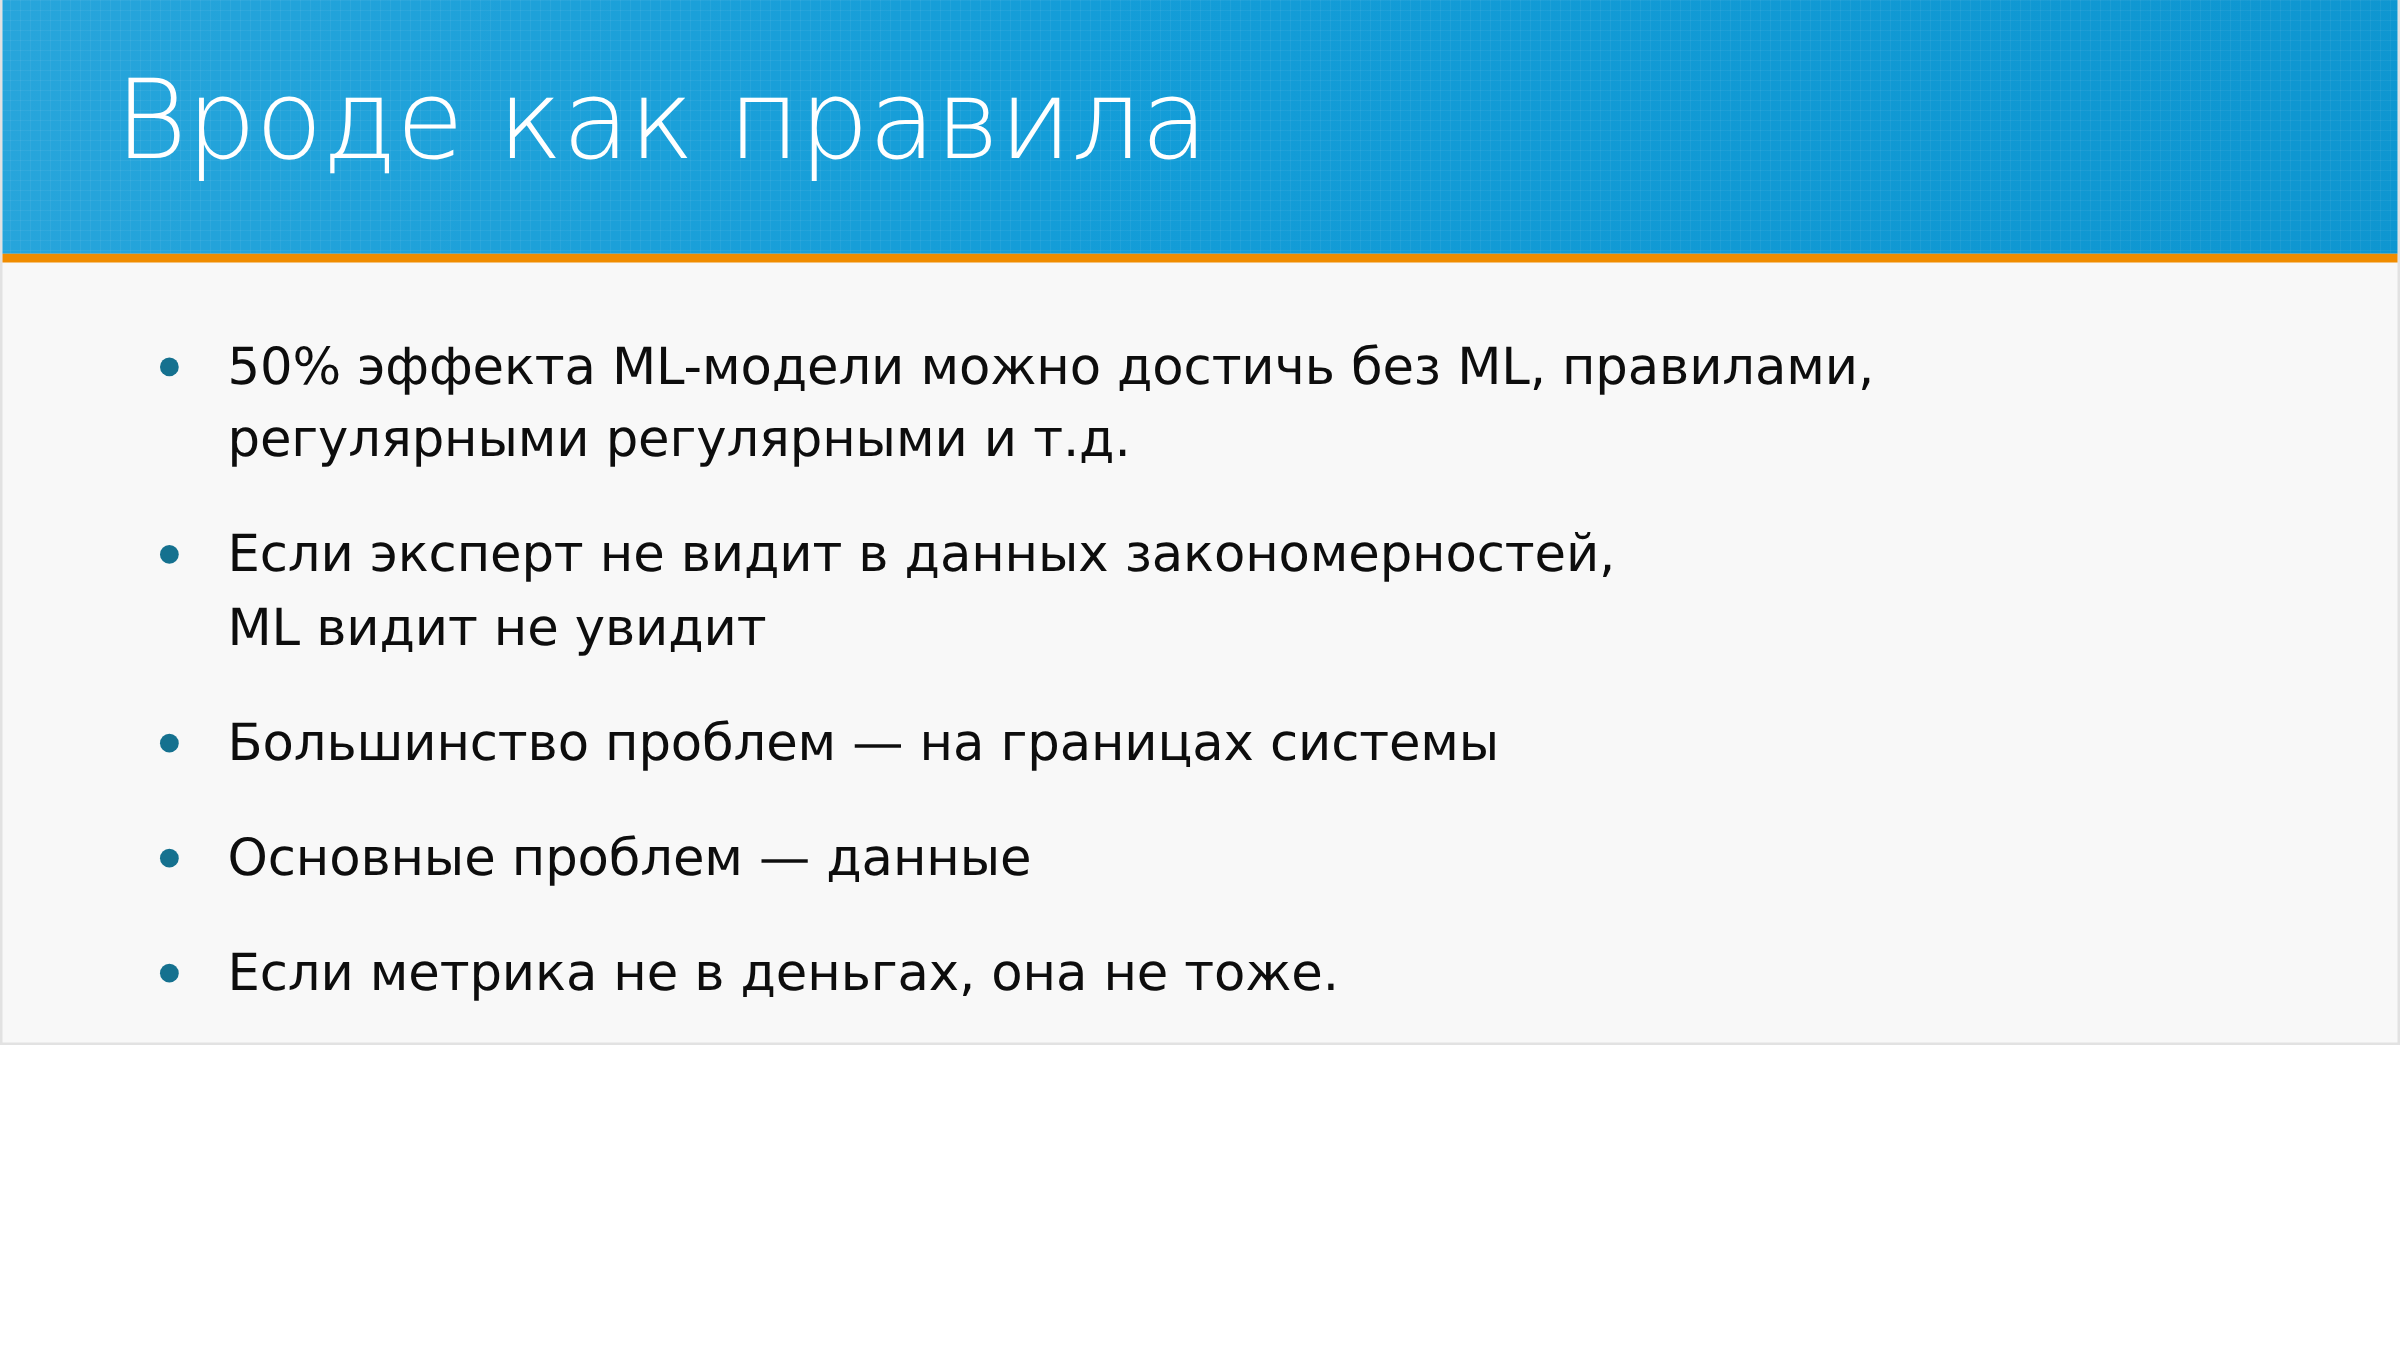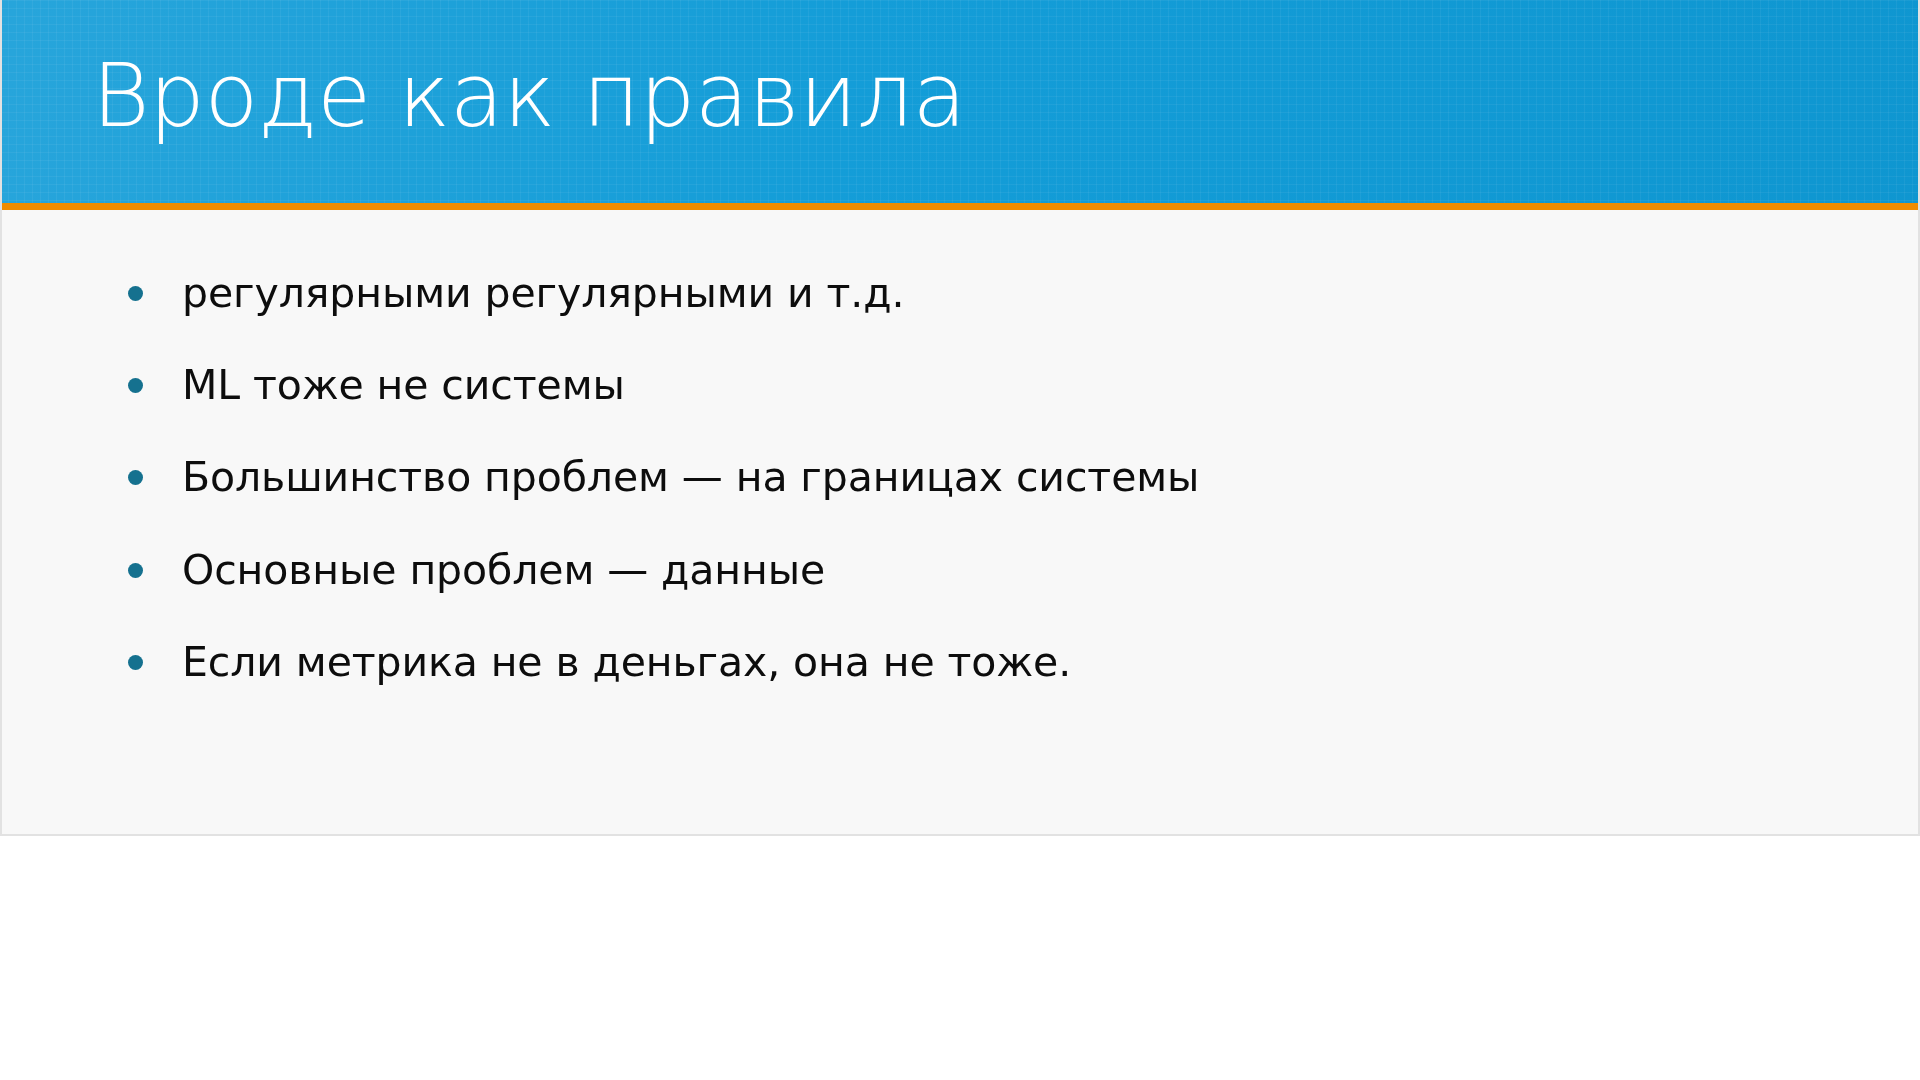--- a/index.html
+++ b/index.html
@@ -144,28 +144,30 @@
   </div>
 
   <div class="accent-rule"></div>
 
   <div class="body-area">
     <ul class="bullet-list">
 
       <li class="bullet-item">
         <span class="bullet-dot"></span>
         <span class="bullet-text">
+          <span class="wrap-break">50% эффекта ML-модели можно достичь без ML, правилами,</span>
           <span class="wrap-break">регулярными регулярными и т.д.</span>
         </span>
       </li>
 
       <li class="bullet-item">
         <span class="bullet-dot"></span>
         <span class="bullet-text">
-          <span class="wrap-break">ML тоже не системы</span>
+          <span class="wrap-break">Если эксперт не видит в данных закономерностей,</span>
+          <span class="wrap-break">ML видит не увидит</span>
         </span>
       </li>
 
       <li class="bullet-item">
         <span class="bullet-dot"></span>
         <span class="bullet-text">
           <span class="wrap-break">Большинство проблем — на границах системы</span>
         </span>
       </li>
 

